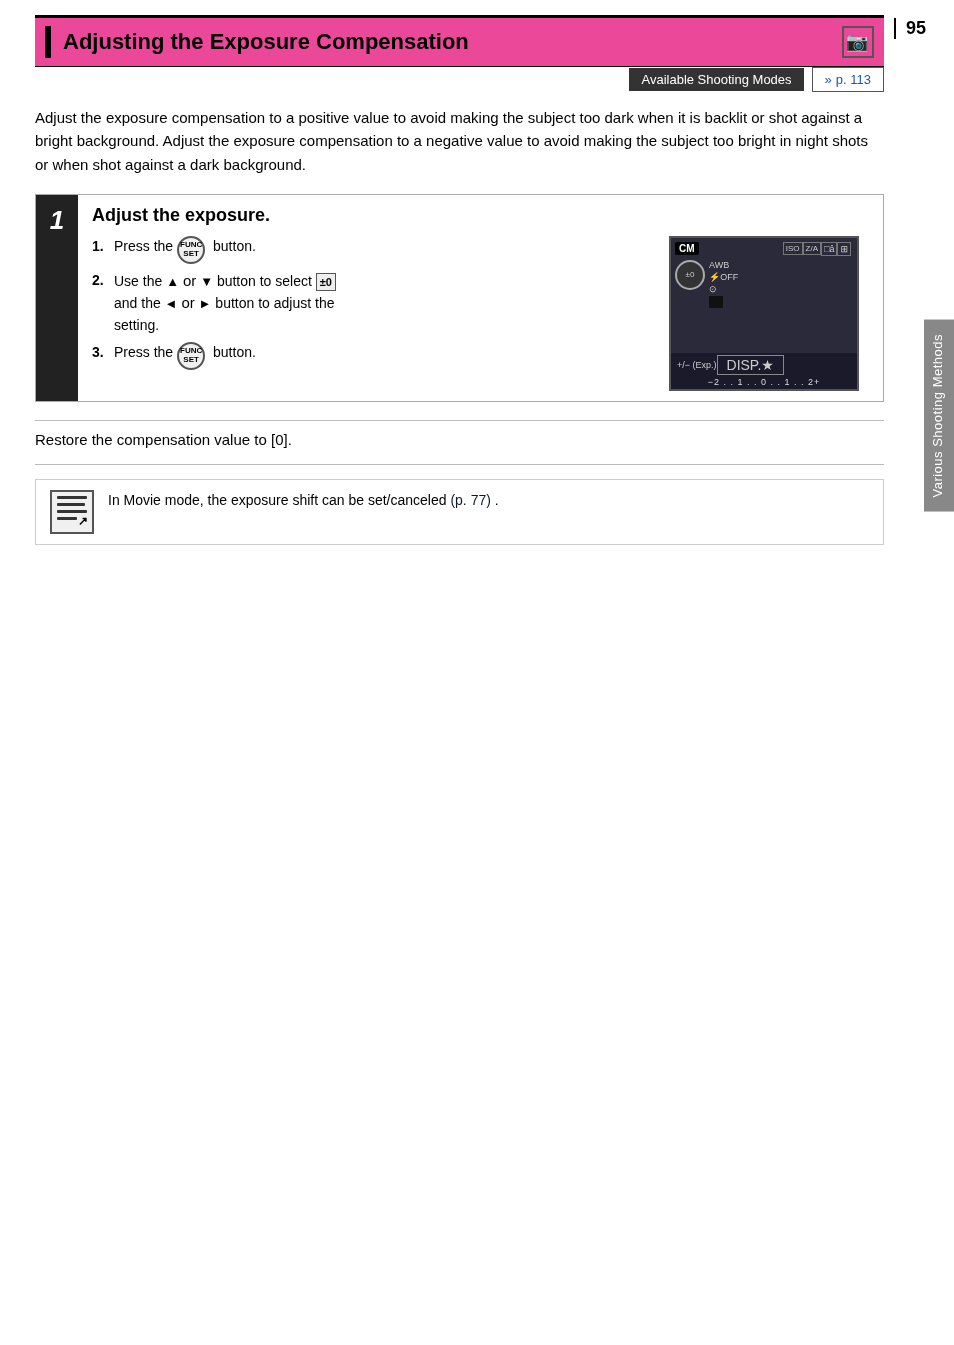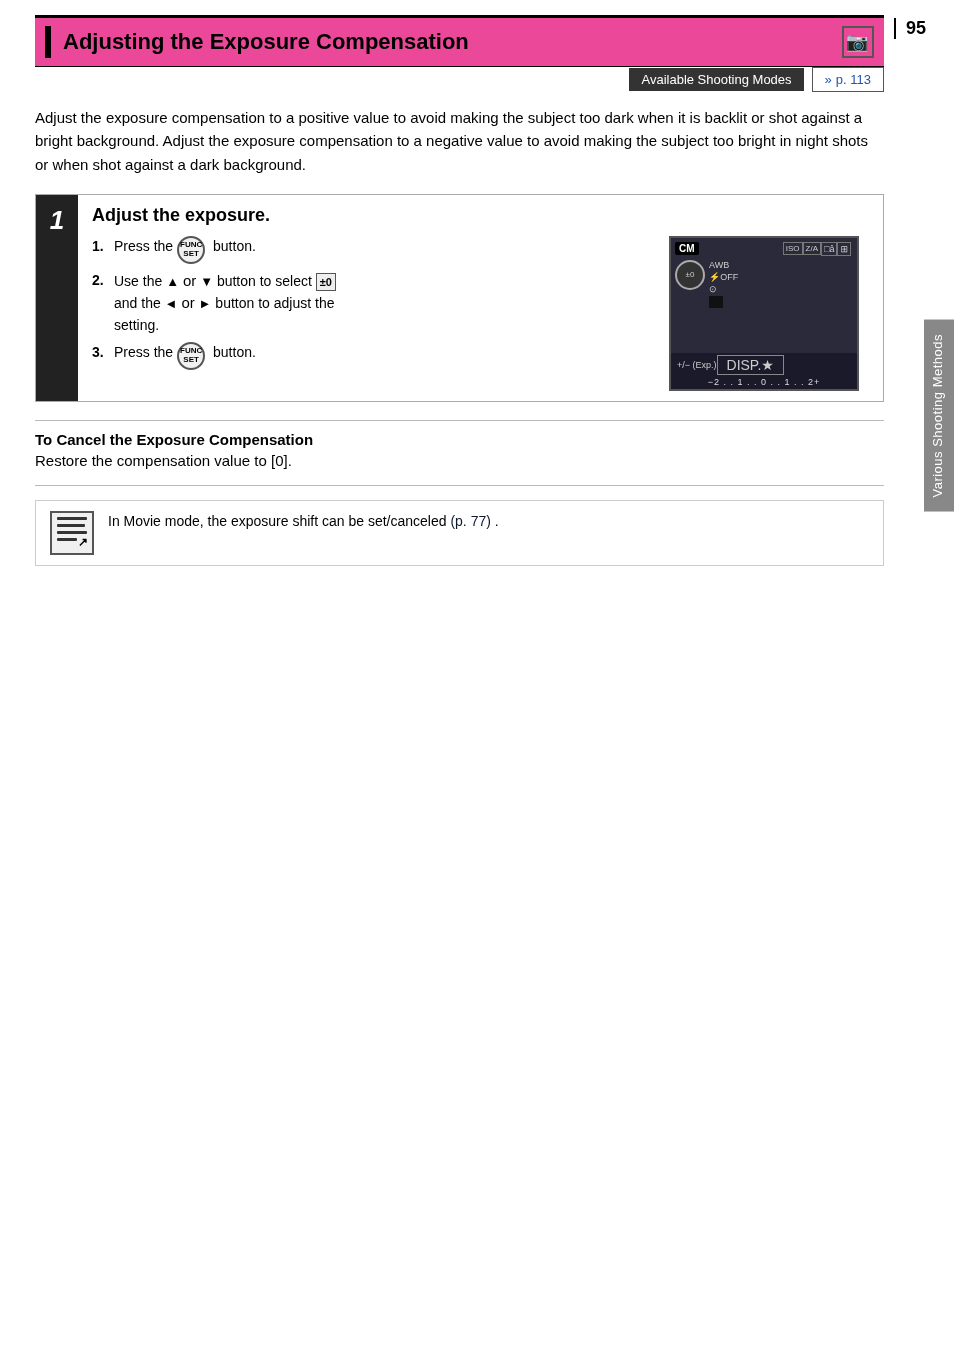--- a/index.html
+++ b/index.html
@@ -481,21 +481,20 @@
           </div>
         </div>
 
       </div>
     </div>
   </div>
 
   <hr class="divider">
 
   <div class="cancel-section">
-    <div class="cancel-title">To Cancel the Exposure Compensation</div>
     <div class="cancel-text">Restore the compensation value to [0].</div>
   </div>
 
   <hr class="divider">
 
   <div class="note-box">
     <div class="note-icon">
       <div style="display:flex;flex-direction:column;gap:4px;padding:6px 6px 14px 6px;">
         <div style="height:3px;width:30px;background:#333;border-radius:1px;"></div>
         <div style="height:3px;width:28px;background:#333;border-radius:1px;"></div>

